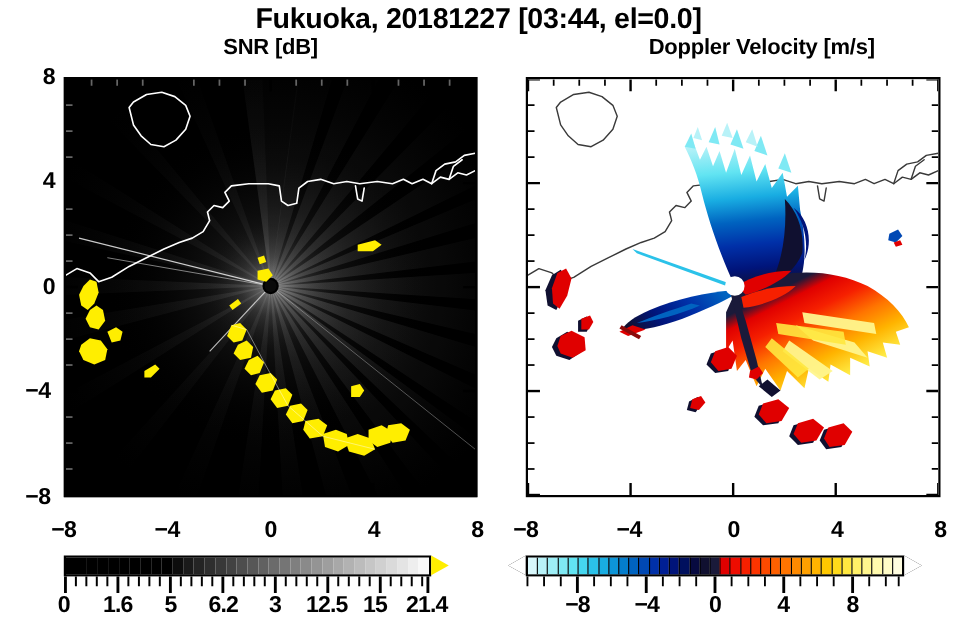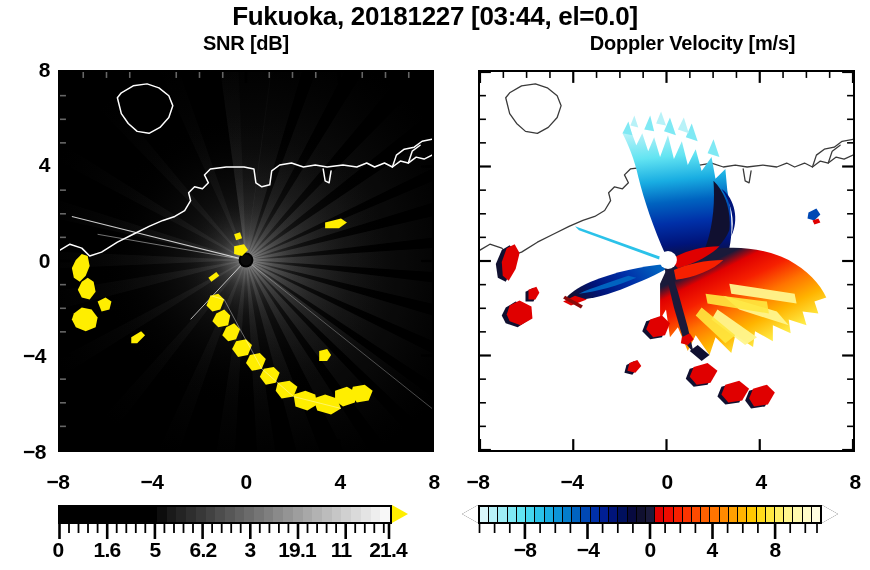--- a/index.html
+++ b/index.html
@@ -598,22 +598,22 @@
     <line x1="316.3" y1="19" x2="316.3" y2="28"></line>
       <line x1="325.8" y1="19" x2="325.8" y2="28"></line>
   </g>
 </svg>
 
 <div class="cbar-lab" style="left:39px;top:538px;width:38px;">0</div>
 <div class="cbar-lab" style="left:80px;top:538px;width:54px;">1.6</div>
 <div class="cbar-lab" style="left:136px;top:538px;width:38px;">5</div>
 <div class="cbar-lab" style="left:176px;top:538px;width:54px;">6.2</div>
 <div class="cbar-lab" style="left:229px;top:538px;width:42px;">3</div>
-<div class="cbar-lab" style="left:264px;top:538px;width:66px;">19.1</div>
-<div class="cbar-lab" style="left:320px;top:538px;width:42px;">11</div>
+<div class="cbar-lab" style="left:264px;top:538px;width:66px;">12.5</div>
+<div class="cbar-lab" style="left:320px;top:538px;width:42px;">15</div>
 <div class="cbar-lab" style="left:355px;top:538px;width:66px;">21.4</div>
 
 <div class="cbar-wrap" style="left:462px;top:505px;width:376px;">
   <div class="cbar-arrow" style="left:0px;
        border-top:9.5px solid transparent;border-bottom:9.5px solid transparent;
        border-right:16px solid #ffffff;filter:drop-shadow(0 0 0.6px #000);"></div>
   <div class="cbar-body" id="dop-cbar-body" style="left:16px;width:344px;">
       <i style="background: rgb(216, 247, 251);"></i>
       <i style="background: rgb(184, 242, 248); border-left: 1px solid rgb(0, 0, 0);"></i>
       <i style="background: rgb(157, 238, 246); border-left: 1px solid rgb(0, 0, 0);"></i>

